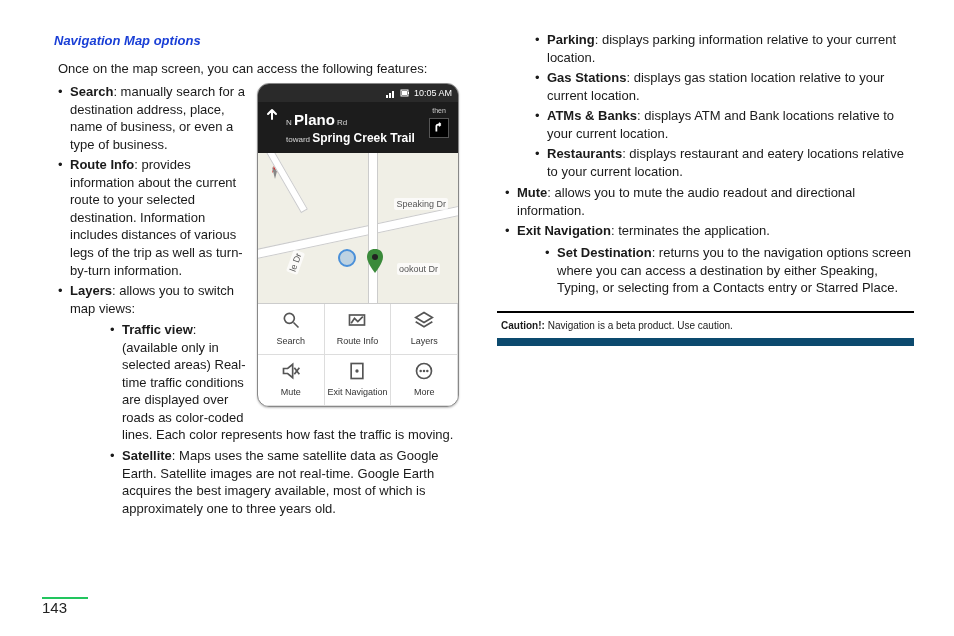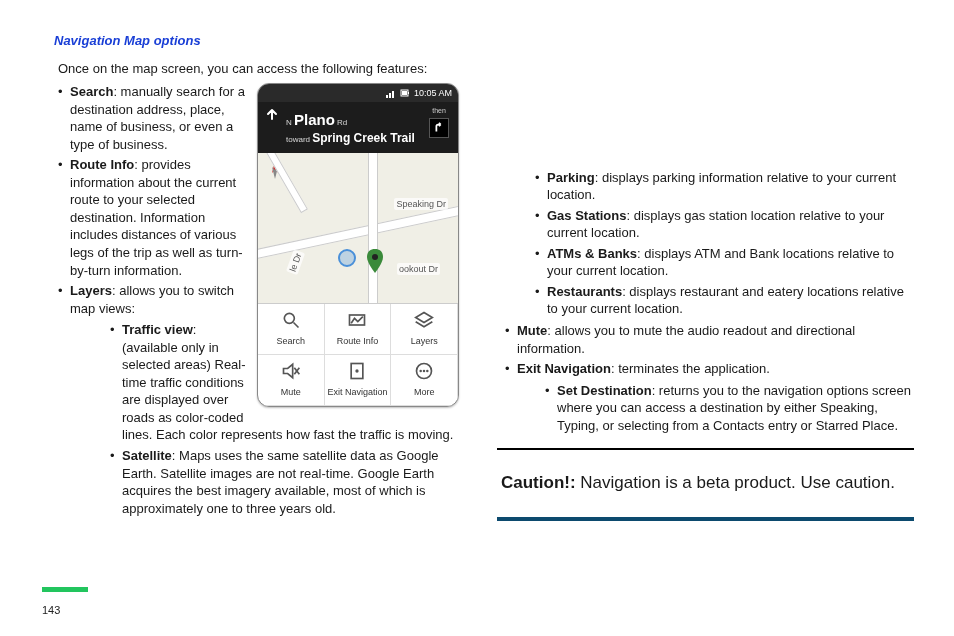--- a/index.html
+++ b/index.html
@@ -1,17 +1,17 @@
 <!DOCTYPE html>
 <html><head>
 <meta charset="utf-8">
 <style>
   html,body{margin:0;padding:0;background:#fff;font-family:Arial,Helvetica,sans-serif;color:#1a1a1a;}
   .page{width:954px;height:636px;box-sizing:border-box;padding:28px 40px 20px 40px;position:relative;}
-  .cols{display:flex;gap:40px;align-items:flex-end;}
+  .cols{display:flex;gap:40px;}
   .col{flex:1;font-size:13px;line-height:1.35;}
   .section-title{font-weight:bold;font-style:italic;color:#1a3fd6;margin:4px 0 10px 14px;font-size:13px;}
   .intro{margin:0 0 6px 18px;}
   ul.list{list-style:none;padding:0;margin:0 0 0 18px;}
   ul.list>li{position:relative;padding-left:12px;margin:3px 0;}
   ul.list>li::before{content:"•";position:absolute;left:0;top:0;font-size:13px;}
   ul.sublist{list-style:none;padding:0;margin:4px 0 4px 32px;}
   ul.sublist>li{position:relative;padding-left:12px;margin:3px 0;}
   ul.sublist>li::before{content:"•";position:absolute;left:0;top:0;font-size:13px;}
   .b{font-weight:bold;}
@@ -28,22 +28,22 @@
   .then-box{position:absolute;right:4px;top:4px;width:30px;text-align:center;font-size:7px;color:#ccc;}
   .then-box .arrow{width:18px;height:18px;background:#000;border:1px solid #555;margin:2px auto 0;display:flex;align-items:center;justify-content:center;}
   .map{position:relative;height:150px;background:#f0efe6;overflow:hidden;}
   .road{position:absolute;background:#fff;border:1px solid #ccc;}
   .road-label{position:absolute;font-size:9px;color:#555;background:rgba(255,255,255,.7);padding:0 2px;border-radius:2px;}
   .marker{position:absolute;width:14px;height:14px;border:2px solid #4a90d9;border-radius:50%;background:rgba(74,144,217,.3);}
   .compass{position:absolute;left:6px;top:6px;width:22px;height:22px;}
   .menu{display:grid;grid-template-columns:1fr 1fr 1fr;border-top:1px solid #ccc;}
   .menu-item{border-right:1px solid #ddd;border-bottom:1px solid #ddd;display:flex;flex-direction:column;align-items:center;justify-content:center;height:50px;font-size:9px;color:#333;gap:2px;}
   .menu-item svg{width:20px;height:20px;}
-  .caution-rule{border-top:2px solid #000;border-bottom:4px solid #0c4a6e;padding:22px 4px;margin:14px 0 0 0;font-size:17px;}
-  .page-number{position:absolute;left:42px;bottom:20px;font-size:11px;color:#222;border-top:5px solid #22c55e;padding-top:12px;width:46px;}
+  .caution-rule{border-top:2px solid #000;border-bottom:8px solid #0c4a6e;padding:6px 4px;margin:14px 0 0 0;font-size:10px;}
+  .page-number{position:absolute;left:42px;bottom:20px;font-size:15px;color:#222;border-top:2px solid #22c55e;padding-top:0;width:46px;}
   .clearfix::after{content:"";display:block;clear:both;}
 </style>
 </head>
 <body>
 
 <div class="page">
   <div class="cols">
 
     <div class="col clearfix">
       <div class="section-title">Navigation Map options</div>

